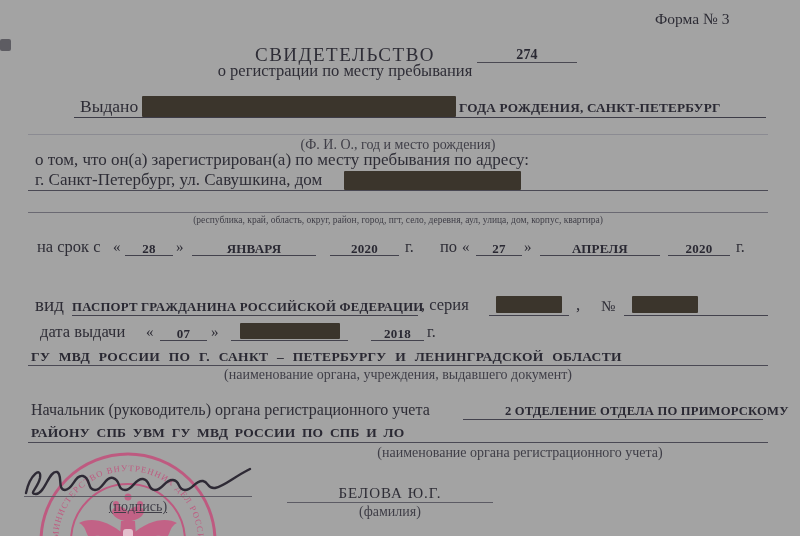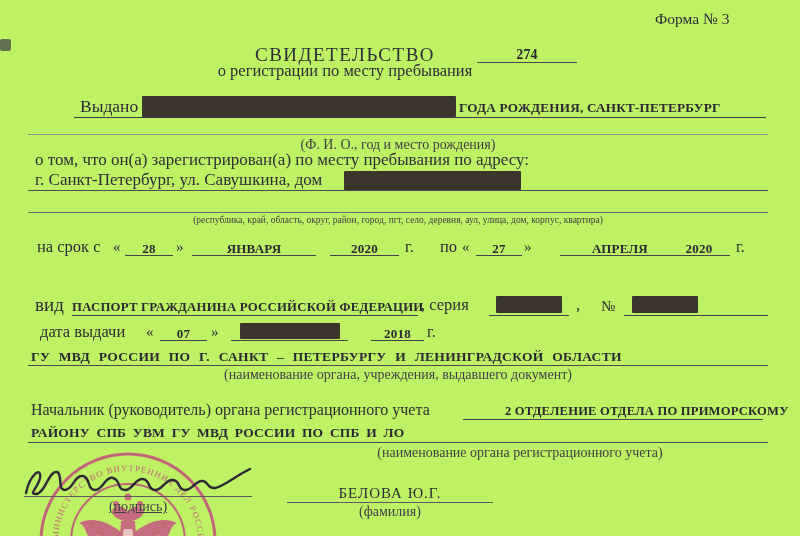--- a/index.html
+++ b/index.html
@@ -1,18 +1,18 @@
 <!DOCTYPE html>
 <html lang="ru"><head>
 <meta charset="utf-8">
 <style>
   html,body{margin:0;padding:0;}
   .page{
     position:relative;width:800px;height:536px;overflow:hidden;
-    background:#bef264;
+    background:#a3a3a3;
     font-family:"Liberation Serif","DejaVu Serif",serif;
     color:#2e2d36;
   }
   .abs{position:absolute;}
   .lbl{font-size:17px;line-height:20px;white-space:nowrap;}
   .cap{font-size:14px;color:#3f3e47;text-align:center;white-space:nowrap;}
   .val{font-weight:700;font-size:13px;letter-spacing:.2px;white-space:nowrap;color:#2a2933;}
   .slot{border-bottom:1.5px solid #43424d;text-align:center;height:19px;box-sizing:border-box;}
   .slot .val{display:inline-block;transform:translateY(2px);}
   .rule{border-top:1.3px solid #55545e;height:0;}
@@ -56,21 +56,21 @@
   <span class="abs q" style="left:113px;top:239px;">«</span>
   <div class="abs slot" style="left:125px;top:237px;width:48px;"><span class="val">28</span></div>
   <span class="abs q" style="left:176px;top:239px;">»</span>
   <div class="abs slot" style="left:192px;top:237px;width:124px;"><span class="val">ЯНВАРЯ</span></div>
   <div class="abs slot" style="left:330px;top:237px;width:69px;"><span class="val">2020</span></div>
   <span class="abs lbl" style="left:405px;top:237px;font-size:16px;">г.</span>
   <span class="abs lbl" style="left:440px;top:237px;font-size:16.5px;">по</span>
   <span class="abs q" style="left:462px;top:239px;">«</span>
   <div class="abs slot" style="left:476px;top:237px;width:46px;"><span class="val">27</span></div>
   <span class="abs q" style="left:524px;top:239px;">»</span>
-  <div class="abs slot" style="left:560px;top:237px;width:120px;"><span class="val">АПРЕЛЯ</span></div>
+  <div class="abs slot" style="left:540px;top:237px;width:120px;"><span class="val">АПРЕЛЯ</span></div>
   <div class="abs slot" style="left:668px;top:237px;width:62px;"><span class="val">2020</span></div>
   <span class="abs lbl" style="left:736px;top:237px;font-size:16px;">г.</span>
 
 
   <div class="abs lbl" style="left:35px;top:295px;font-size:19px;">вид</div>
   <div class="abs slot" style="left:72px;top:295px;width:346px;height:21px;">
     <span class="val" style="font-size:12.8px;">ПАСПОРТ ГРАЖДАНИНА РОССИЙСКОЙ ФЕДЕРАЦИИ</span>
   </div>
   <div class="abs lbl" style="left:421px;top:295px;font-size:16.5px;">, серия</div>
   <div class="abs slot" style="left:489px;top:295px;width:80px;height:21px;">

